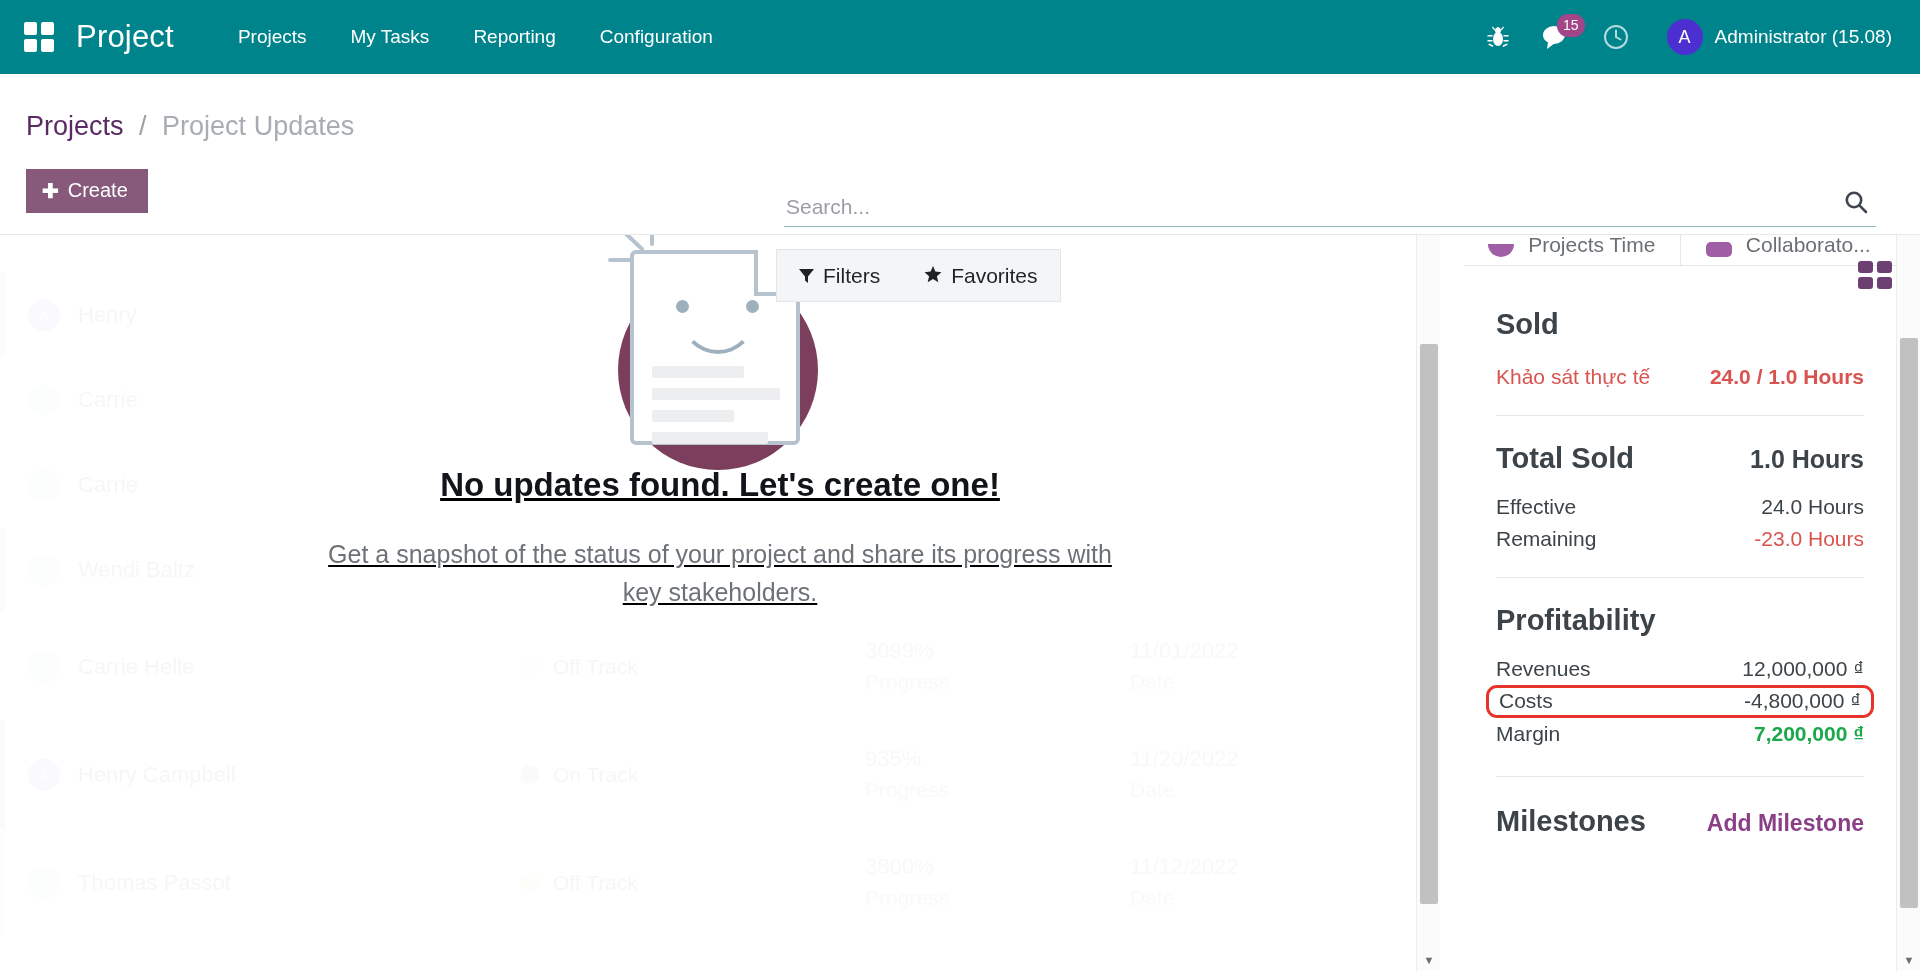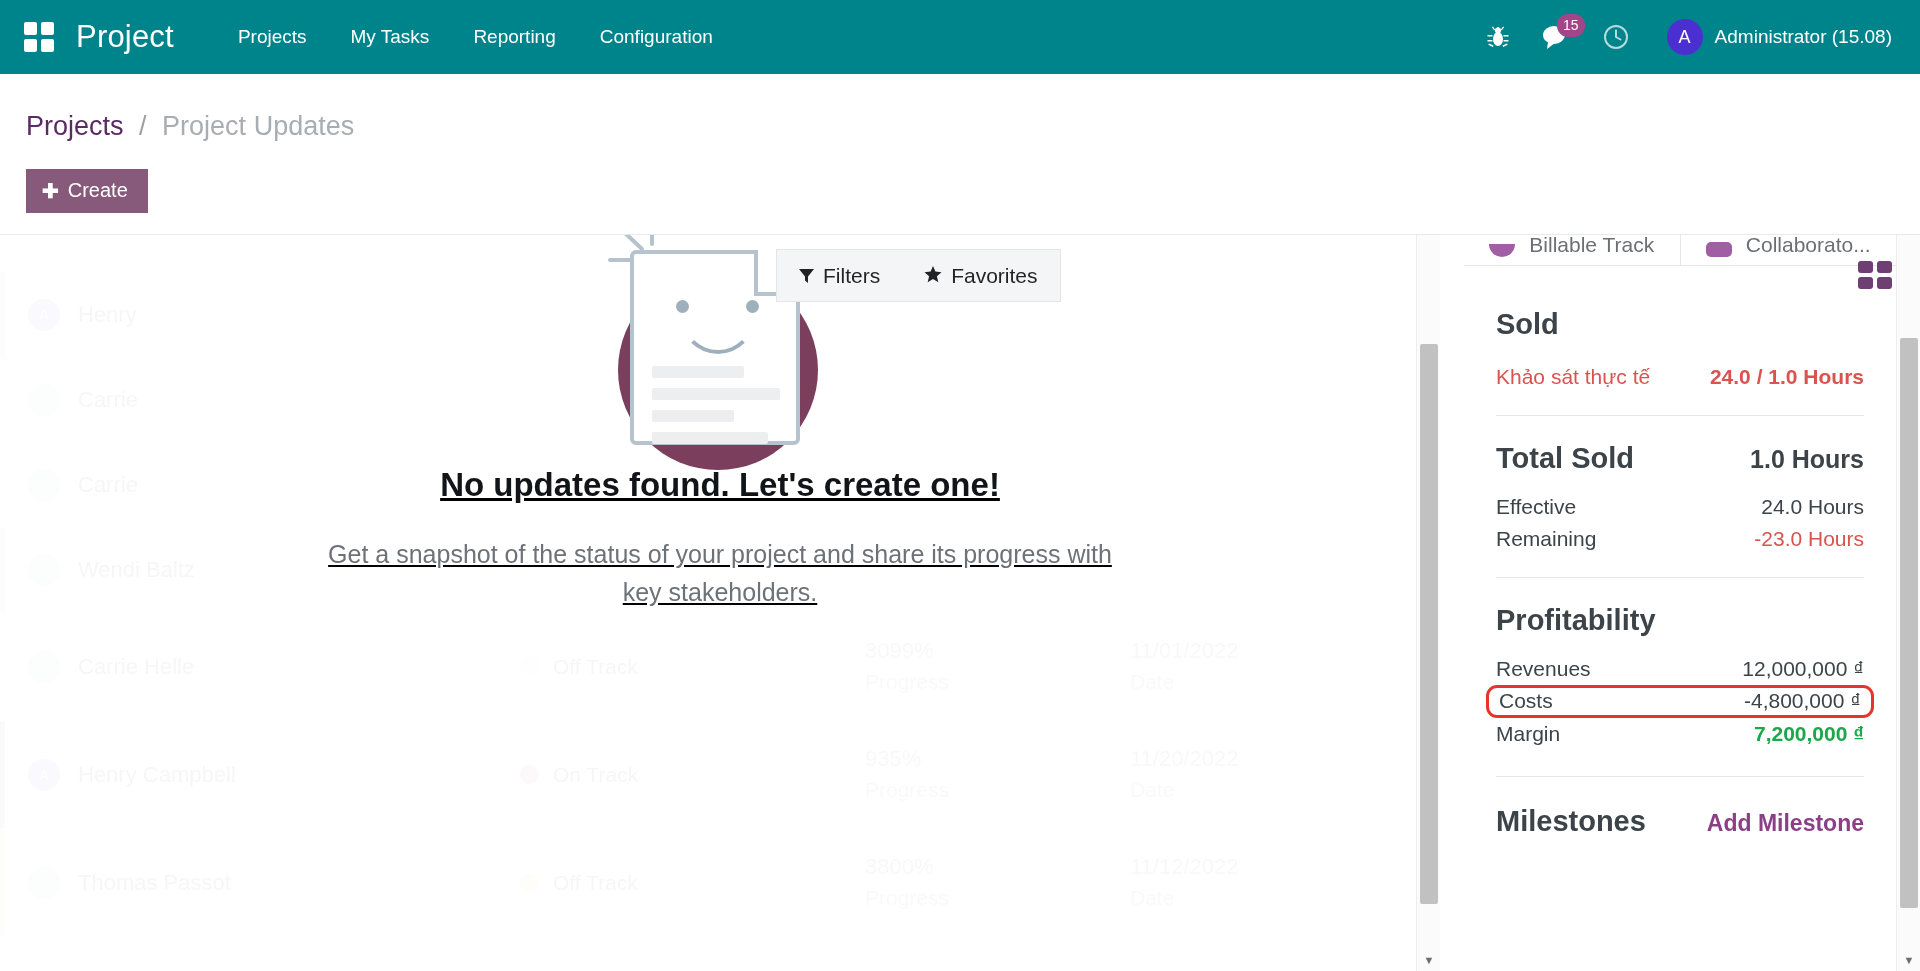--- a/index.html
+++ b/index.html
@@ -208,20 +208,31 @@
       <span class="bc-active">Projects</span>
       <span class="bc-sep">/</span>
       <span class="bc-current">Project Updates</span>
     </div>
 
     <button class="btn-create">
       <span class="plus-ico">✚</span>
       <span>Create</span>
     </button>
 
+    <div class="searchbar">
+      <div class="search-input-wrap">
+        <input class="search-input" type="text" placeholder="Search..." style="">
+        <span class="search-go">
+          <svg width="26" height="26" viewBox="0 0 26 26" fill="none" stroke="#3f4651" stroke-width="2.6">
+            <circle cx="11" cy="11" r="7.2"></circle>
+              <path d="M16.4 16.4 L23 23" stroke-linecap="round"></path>
+          </svg>
+        </span>
+      </div>
+    </div>
 
     <div class="facet-bar">
       <div class="facet">
         <span>
           <svg width="15" height="15" viewBox="0 0 15 15" fill="#1f2326">
               <path d="M0 1 L15 1 L9 8.5 L9 15 L6 12.5 L6 8.5 Z"></path>
             </svg>
         </span>
         <span>Filters</span>
       </div>
@@ -376,21 +387,21 @@
       <div class="sb-arrow" style="top:0">▲</div>
       <div class="sb-thumb" style="top:126px;height:560px;"></div>
       <div class="sb-arrow" style="bottom:0">▼</div>
     </div>
 
     <div class="right-pane">
 
       <div class="stat-row">
         <div class="stat-btn">
           <span class="stat-ico"></span>
-          <span class="stat-lab">Billable Track</span>
+          <span class="stat-lab">Projects Time</span>
         </div>
         <div class="stat-btn">
           <span class="stat-ico sq"></span>
           <span class="stat-lab">Collaborato...</span>
         </div>
       </div>
 
       <div class="sec" style="padding-top:42px">
         <div class="sec-head">
           <span class="sec-title">Sold</span>

